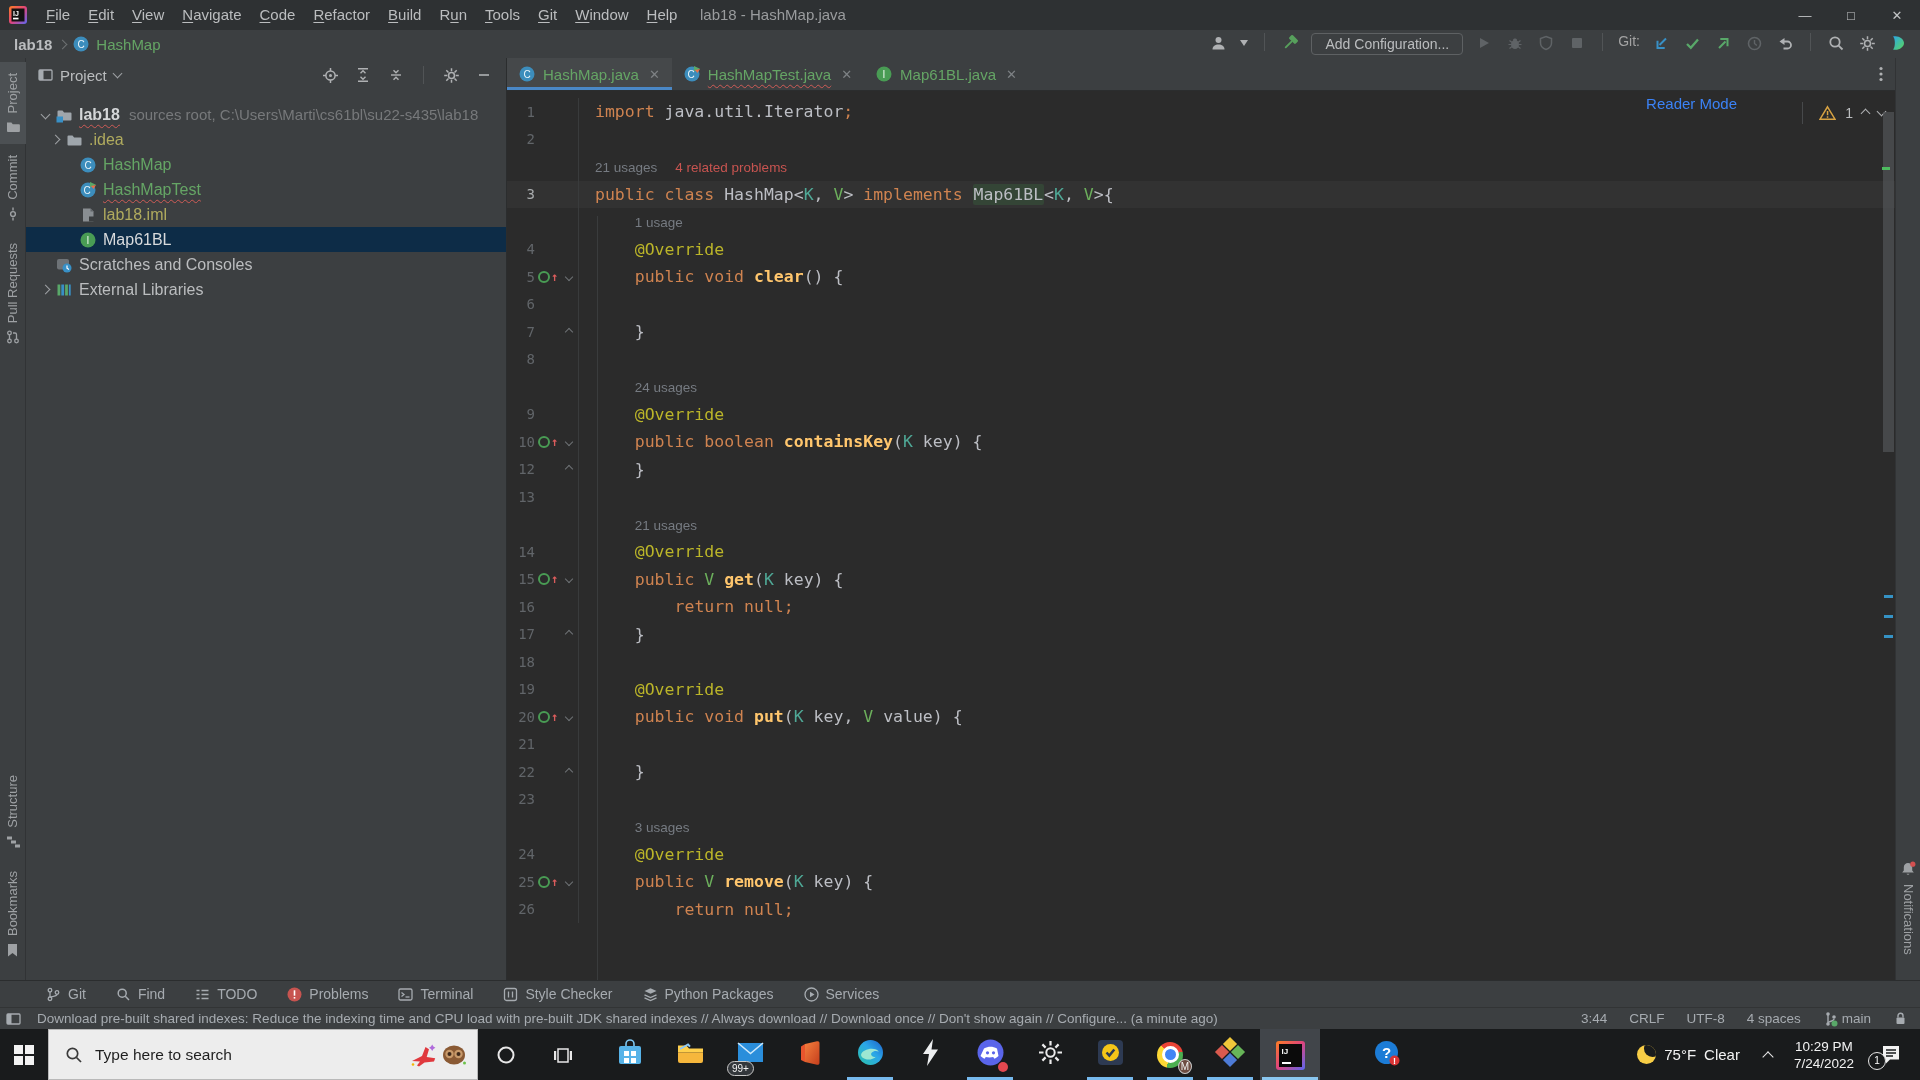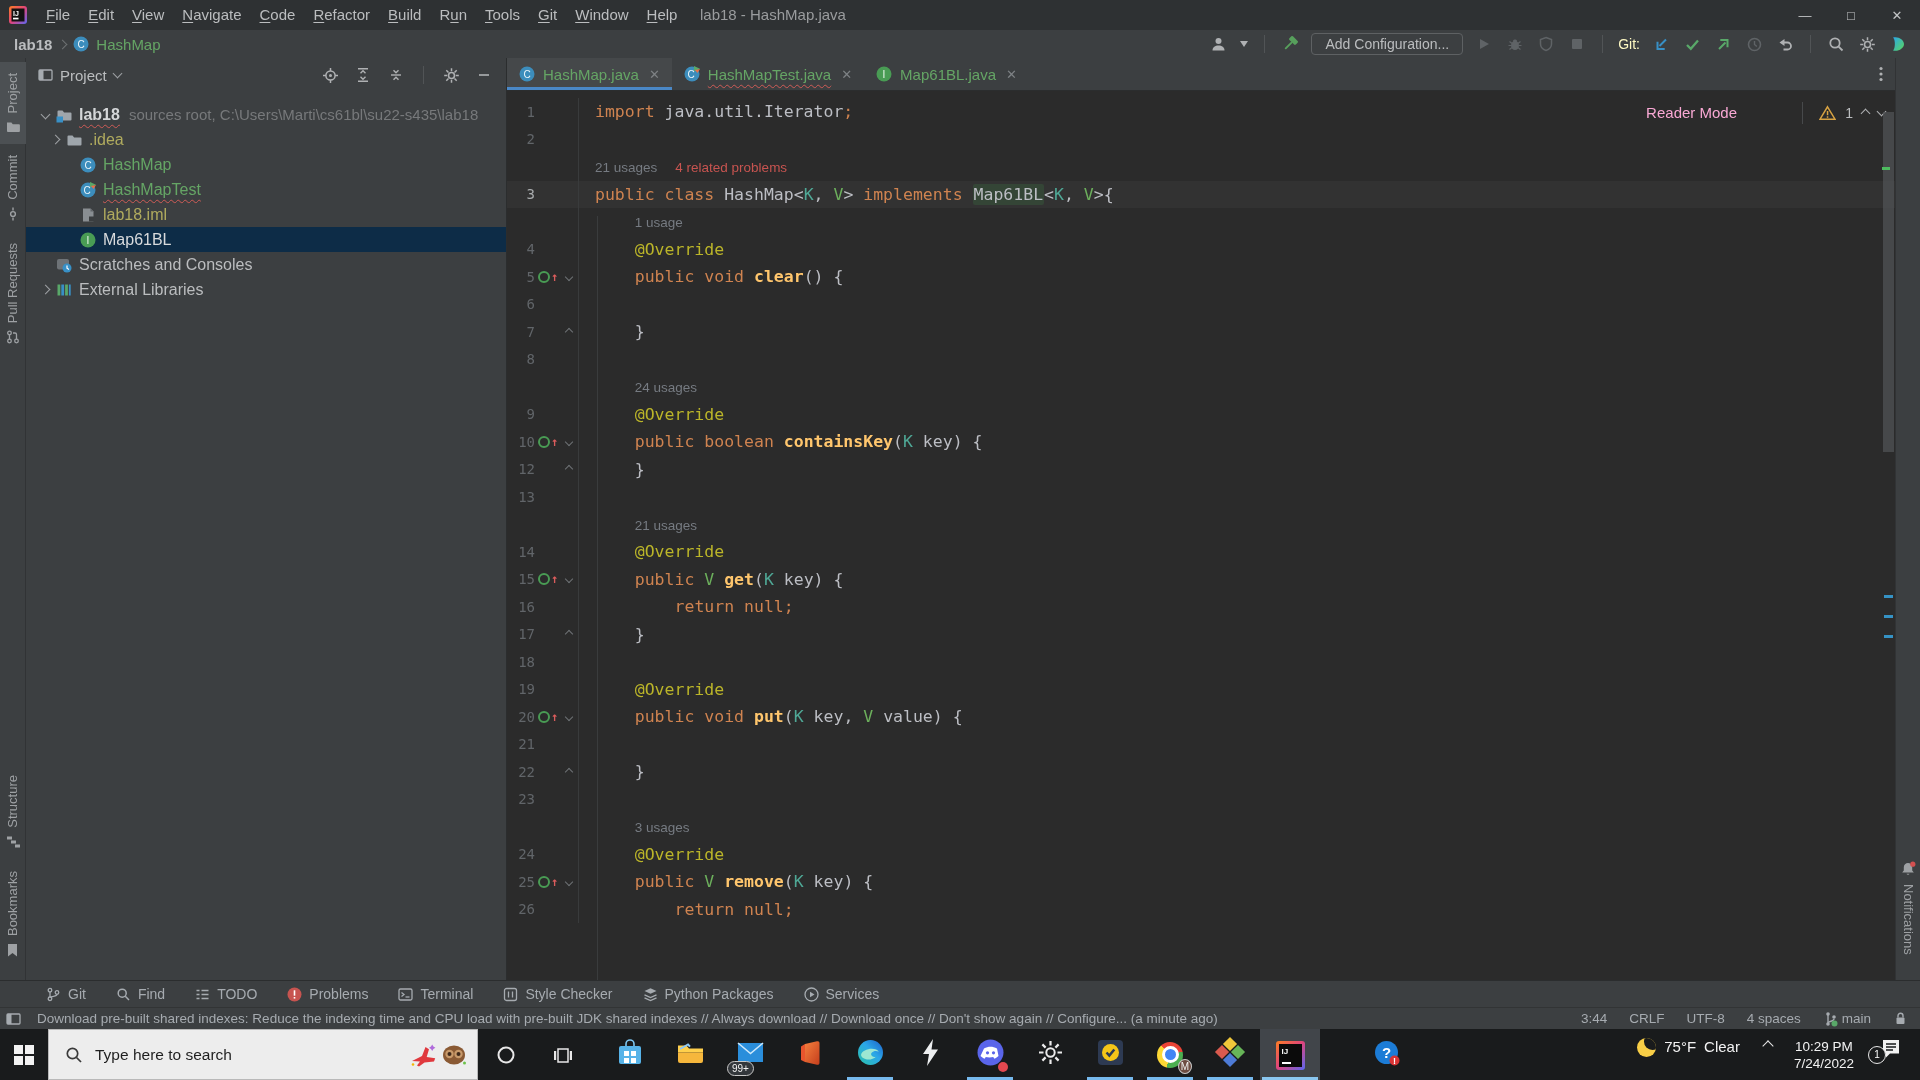--- a/index.html
+++ b/index.html
@@ -19,26 +19,26 @@
   .wbtn{width:46px;height:30px;display:flex;align-items:center;justify-content:center;
         color:#C2C4C6;font-size:13px}
 
   
   .toolbar{position:absolute;left:0;top:30px;width:1920px;height:28px;background:#3C3F41;
            border-bottom:1px solid #2B2D2E;display:flex;align-items:center;}
   .crumbs{display:flex;align-items:center;gap:7px;padding-left:14px;font-size:15px}
   .crumb-proj{font-weight:bold;color:#BBBDBF}
   .crumb-sep{color:#6E7173;font-size:13px}
   .crumb-class{color:#65A565}
-  .tb-right{margin-left:auto;display:flex;align-items:center;gap:11px;padding-right:12px}
+  .tb-right{margin-left:auto;display:flex;gap:11px;padding-right:12px}
   .tbi{display:inline-flex;align-items:center;justify-content:center;width:20px;height:20px}
   .tb-sep{width:1px;height:18px;background:#515456;margin:0 4px}
   .addcfg{height:22px;border:1px solid #5E6163;border-radius:4px;color:#BBBDBF;font-size:14px;
           display:flex;align-items:center;padding:0 13px;background:transparent}
-  .gitlabel{color:#fef9c3;font-size:14px}
+  .gitlabel{color:#a3a3a3;font-size:14px}
 
   
   .stripe-l{position:absolute;left:0;top:58px;width:26px;height:922px;background:#3C3F41;
             border-right:1px solid #313335;display:flex;flex-direction:column;align-items:center;
             padding-top:4px;box-sizing:border-box}
   .stripe-r{position:absolute;right:0;top:58px;width:25px;height:922px;background:#3C3F41;
             border-left:1px solid #313335;display:flex;flex-direction:column;align-items:center;box-sizing:border-box}
   .sitem{display:flex;flex-direction:column;align-items:center;gap:7px;padding:11px 0;width:26px}
   .sitem.active{background:#4C5053}
   .vtext{writing-mode:vertical-rl;transform:rotate(180deg);font-size:13px;color:#9EA1A4}
@@ -91,21 +91,21 @@
   .ovr{display:inline-flex;align-items:center;gap:1px}
   .ovr i{width:8px;height:8px;border:2px solid #499C54;border-radius:50%;display:inline-block;font-style:normal}
   .ovr b{color:#DB5C5C;font:700 12px "DejaVu Sans Mono",monospace;line-height:1}
   .ccode{font:16.5px "DejaVu Sans Mono",monospace;white-space:pre;line-height:27.5px}
   .kw{color:#CF8350}.pl{color:#BCBEC4}.me{color:#FFC66D;font-weight:700}.an{color:#BBB529}
   .tk{color:#4FA896}.tv{color:#6CAF5C}
   .hl{background:#344536;border-radius:2px;padding:1px 1px}
   .us{font:13.5px "Liberation Sans",sans-serif;color:#767B82;margin-right:18px}
   .pr{font:13.5px "Liberation Sans",sans-serif;color:#C75450}
 
-  .reader{position:absolute;top:46px;right:158px;color:#f9a8d4;font-size:15px}
+  .reader{position:absolute;top:37px;right:158px;color:#3b82f6;font-size:15px}
   .inspect{position:absolute;top:44px;right:10px;display:flex;align-items:center;gap:9px;
            border-left:1px solid #47494B;padding-left:16px;height:22px}
   .inspect .cnt{color:#BBBDBF;font-size:14px}
   .sbtrack{position:absolute;right:0;top:32px;width:14px;bottom:0}
   .sbthumb{position:absolute;right:1px;top:22px;width:11px;height:340px;background:#4D5052;opacity:.8}
   .mark{position:absolute;height:3px}
   .mark.green{left:1px;width:8px;background:#4DBB5F;top:77px}
   .mark.blue{right:2px;width:9px;background:#3592C4}
 
   
@@ -146,21 +146,21 @@
   .dia i{position:absolute;width:10px;height:10px;transform:rotate(45deg)}
   .dia .d1{left:9px;top:0;background:#F0C73A}
   .dia .d2{left:17px;top:8px;background:#67B558}
   .dia .d3{left:9px;top:16px;background:#4D7BD6}
   .dia .d4{left:1px;top:8px;background:#D95A4E}
   .ij-tile{width:29px;height:29px;display:inline-flex;align-items:center;justify-content:center;
      background:linear-gradient(135deg,#FC7E22,#E0447B 48%,#5A67F2);border-radius:3px}
   .ij-in{width:23px;height:23px;background:#0B0B0B;color:#fff;font-size:8px;font-weight:bold;
      display:flex;flex-direction:column;justify-content:space-between;padding:3px;box-sizing:border-box}
   .ij-in i{display:block;width:9px;height:2px;background:#fff}
-  .tray{margin-left:auto;display:flex;align-items:flex-start;gap:0;padding-right:18px}
+  .tray{margin-left:auto;display:flex;align-items:center;gap:0;padding-right:18px}
   .moon{width:19px;height:19px;border-radius:50%;background:#F8CE46;position:relative;overflow:hidden;display:inline-block}
   .moon:before{content:"";position:absolute;left:7px;top:-5px;width:17px;height:17px;border-radius:50%;background:#191B1C}
   .weather{display:flex;align-items:center;gap:8px;color:#F2F2F2;font-size:15px;padding:0 14px 0 8px}
   .trchev{display:inline-block;width:7px;height:7px;border:solid #E8E8E8;border-width:0 1.6px 1.6px 0;
       transform:rotate(-135deg);margin:4px 22px 0 10px}
   .clock{color:#F2F2F2;font-size:13.5px;text-align:center;line-height:17px;margin-right:26px}
   .notifwrap{position:relative;display:inline-flex;align-items:center}
   .nbadge{position:absolute;left:-12px;bottom:-4px;width:16px;height:16px;border-radius:50%;
       border:1.5px solid #E8E8E8;background:#191B1C;color:#fff;font-size:10px;
       display:flex;align-items:center;justify-content:center}

